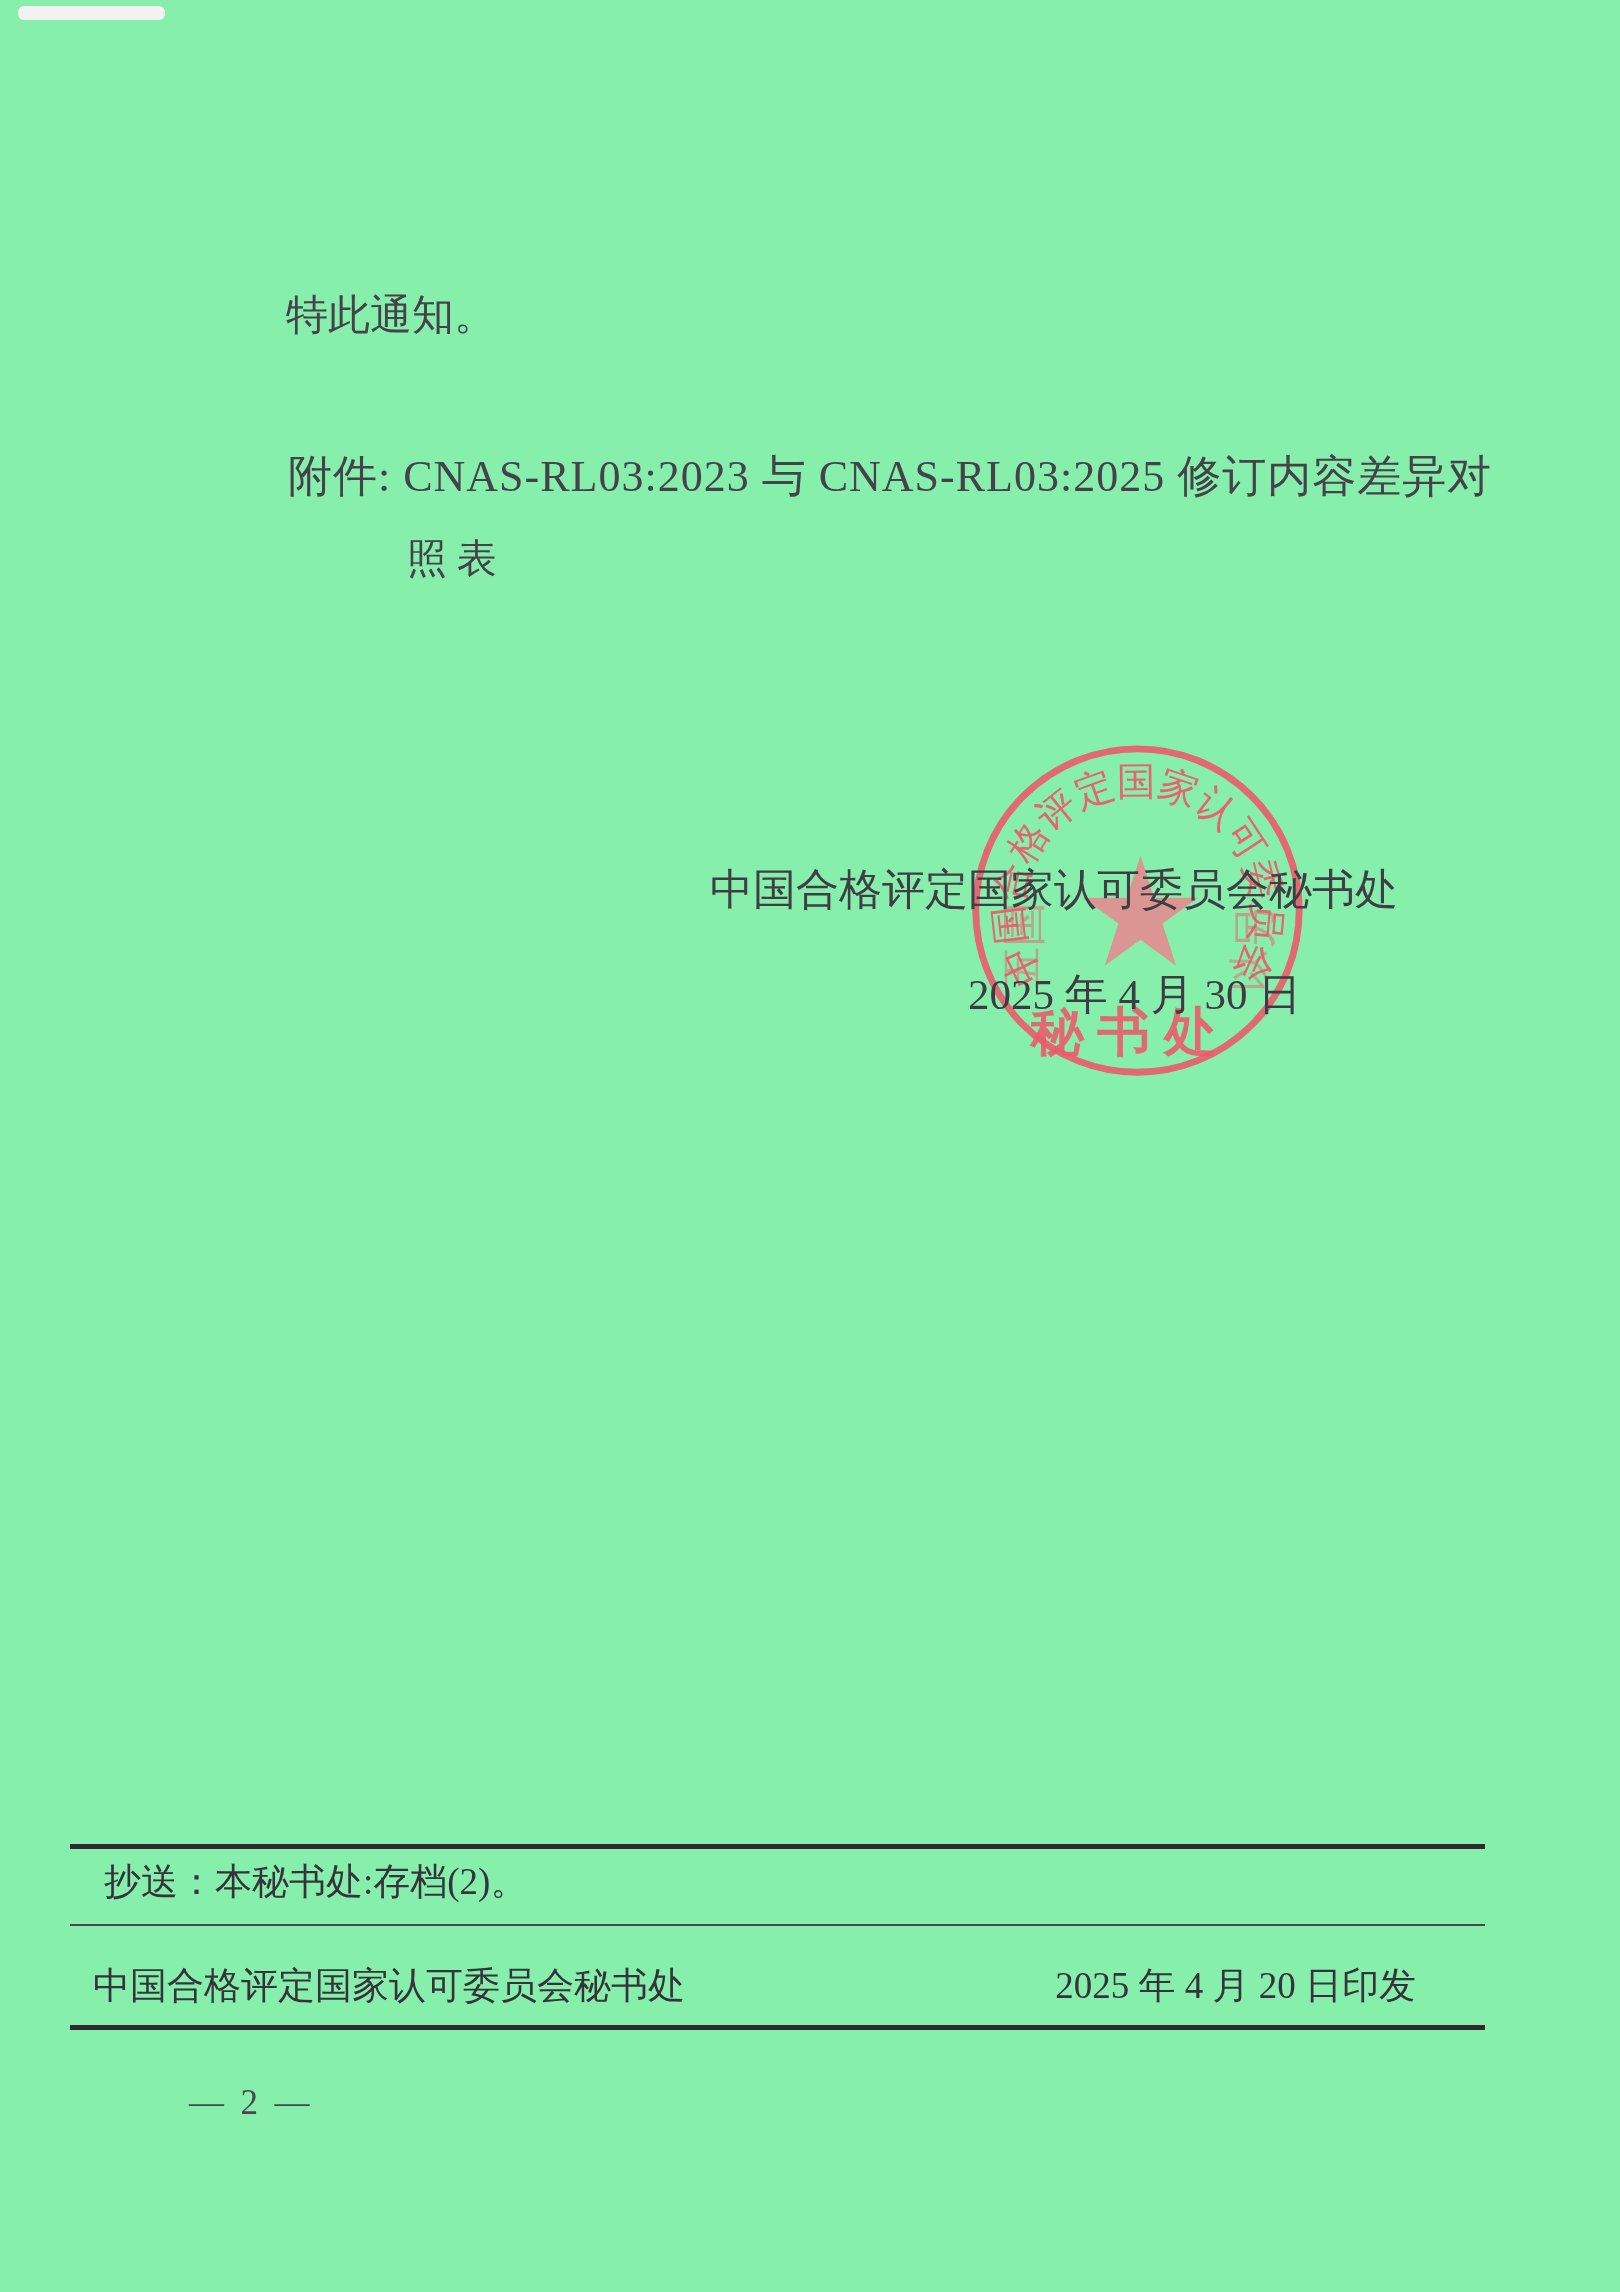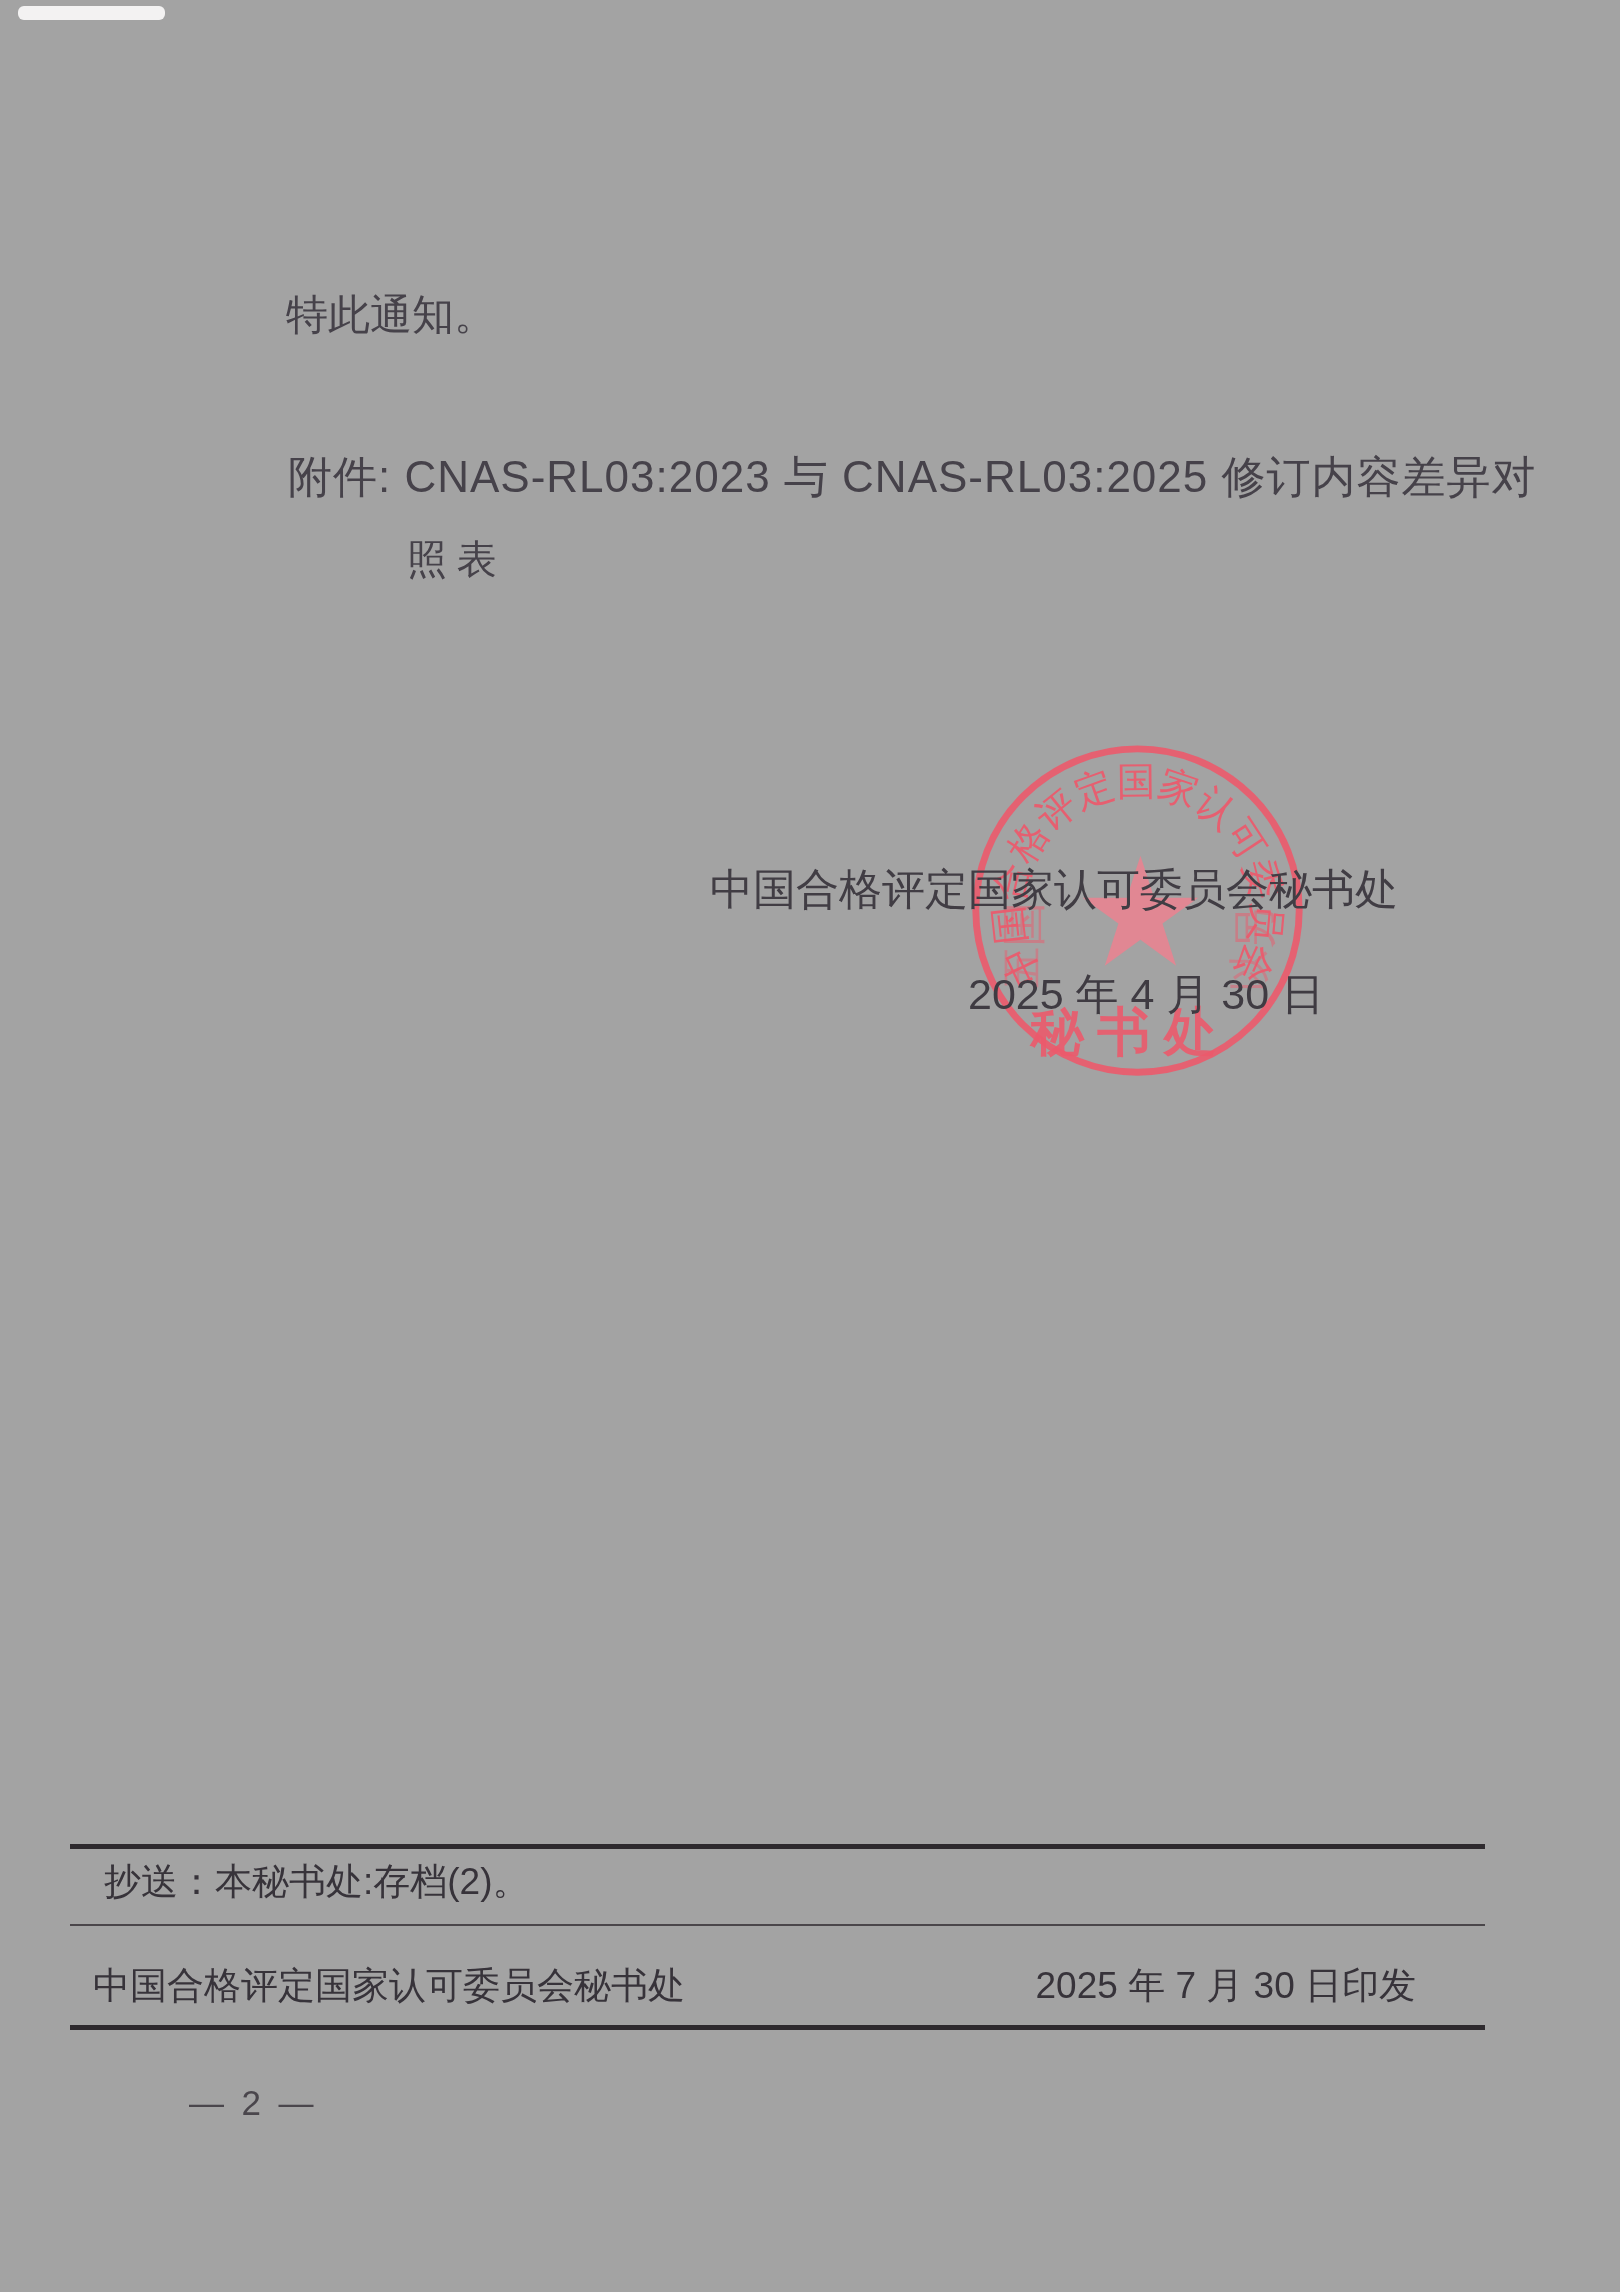--- a/index.html
+++ b/index.html
@@ -4,23 +4,23 @@
 <style>
   html, body {
     margin: 0;
     padding: 0;
     background: #ffffff;
   }
   .page {
     position: relative;
     width: 1620px;
     height: 2293px;
-    background: #a3a3a3;
+    background: #86efac;
     overflow: hidden;
-    font-family: Liberation Sans, sans-serif;
+    font-family: Liberation Serif, serif;
     color: #46424a;
   }
   .abs { position: absolute; line-height: 1.2; white-space: nowrap; }
 
   .notice      { left: 286px; top: 290px;  font-size: 42px; }
   .att-line1   { left: 288px; top: 451px;  font-size: 44px; letter-spacing: 1px; }
   .att-line2   { left: 407px; top: 535px;  font-size: 40px; letter-spacing: 9.8px; }
 
   .sig-org     { left: 710px; top: 864px;  font-size: 43px; color: #413d44; }
   .sig-date    { left: 968px; top: 969px;  font-size: 43px; color: #3f3b42; }
@@ -100,21 +100,21 @@
   <div class="abs sig-date">2025 年 4 月 30 日</div>
 
   <div class="rule rule-thick-top"></div>
 
   <div class="abs cc-line">抄送：本秘书处:存档(2)。</div>
 
   <div class="rule rule-thin"></div>
 
   <div class="issuer-row">
     <span>中国合格评定国家认可委员会秘书处</span>
-    <span>2025 年 7 月 30 日印发</span>
+    <span>2025 年 4 月 20 日印发</span>
   </div>
 
   <div class="rule rule-thick-bottom"></div>
 
   <div class="abs page-num">— 2 —</div>
 
 </div>
 
 
 </body></html>

